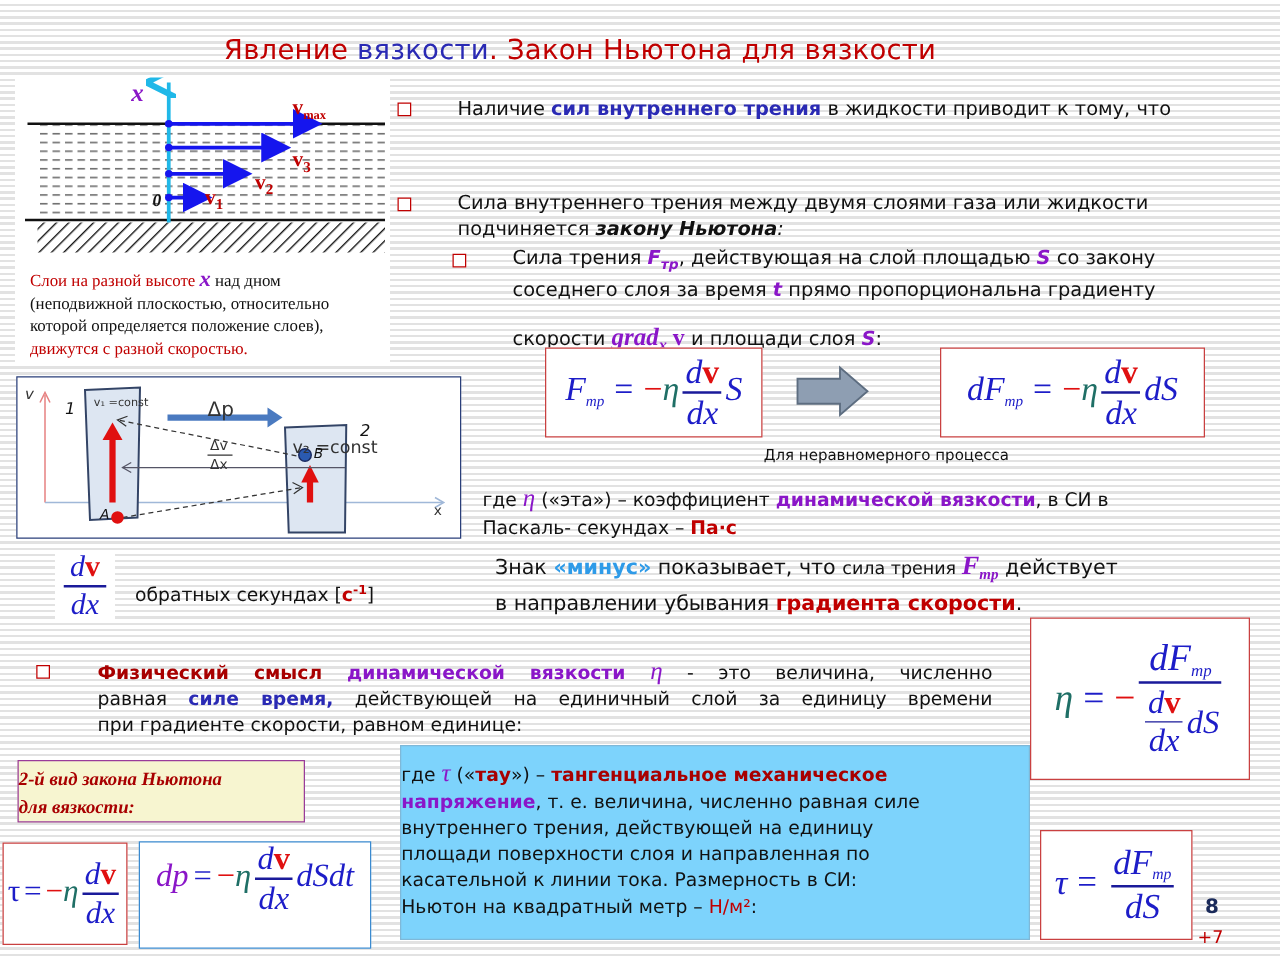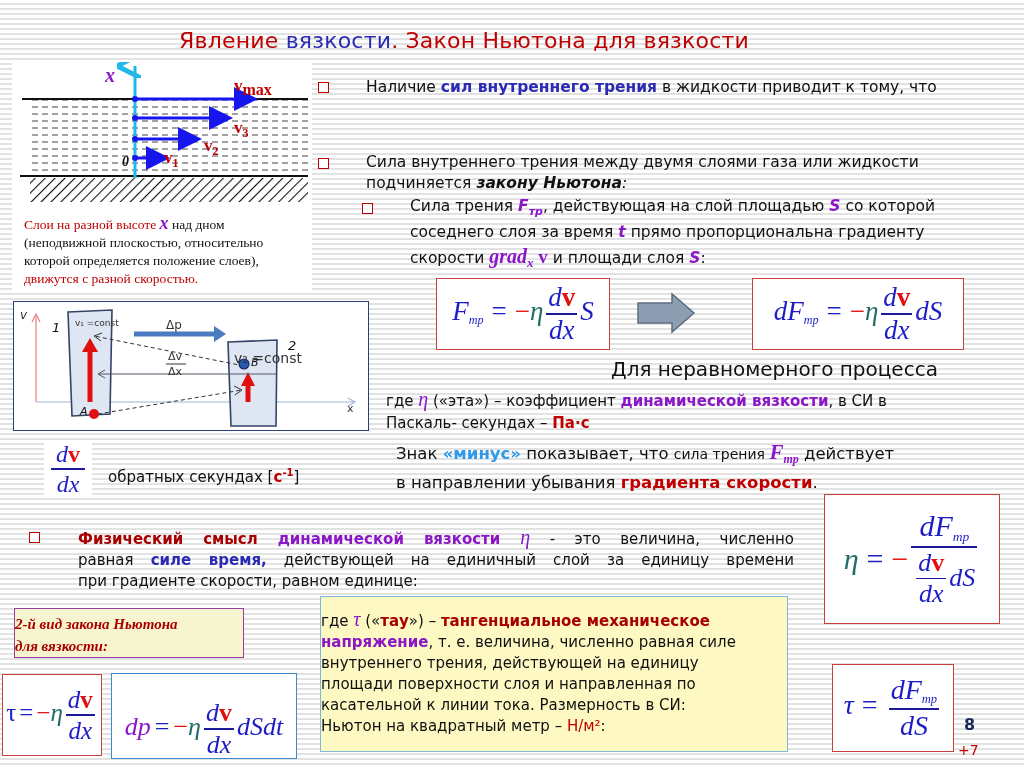--- a/index.html
+++ b/index.html
@@ -66,21 +66,21 @@
     <line x1="123" y1="56" x2="215" y2="56" stroke="#1515ee" stroke-width="3" marker-end="url(#arrB)"></line>
     <line x1="123" y1="77" x2="184" y2="77" stroke="#1515ee" stroke-width="3" marker-end="url(#arrB)"></line>
     <line x1="123" y1="96" x2="152" y2="96" stroke="#1515ee" stroke-width="3" marker-end="url(#arrB)"></line>
     <circle cx="123" cy="37" r="3" fill="#1515ee"></circle>
       <circle cx="123" cy="56" r="3" fill="#1515ee"></circle>
     <circle cx="123" cy="77" r="3" fill="#1515ee"></circle>
       <circle cx="123" cy="96" r="3" fill="#1515ee"></circle>
   </svg>
   <span class="abs serif ital bold purple" style="left:93px;top:2px;font-size:20px;">x</span>
   <span class="abs serif ital bold" style="left:110px;top:92px;font-size:14px;">0</span>
-  <span class="abs serif bold red" style="left:222px;top:14px;font-size:17px;"><span>v</span><sub style="font-size:16px">max</sub></span>
+  <span class="abs serif bold red" style="left:222px;top:14px;font-size:17px;"><span>v</span><sub style="font-size:10px">max</sub></span>
   <span class="abs serif bold red" style="left:222px;top:56px;font-size:17px;"><span>v</span><sub style="font-size:12px">3</sub></span>
   <span class="abs serif bold red" style="left:192px;top:74px;font-size:17px;"><span>v</span><sub style="font-size:12px">2</sub></span>
   <span class="abs serif bold red" style="left:152px;top:86px;font-size:17px;"><span>v</span><sub style="font-size:12px">1</sub></span>
   <div class="abs serif center" style="left:12px;top:152px;width:282px;font-size:13.5px;line-height:18px;">
     <div><span class="red">Слои на разной высоте </span><span class="purple ital bold" style="font-size:18px">x</span><span> над дном</span></div>
     <div>(неподвижной плоскостью, относительно</div>
     <div>которой определяется положение слоев),</div>
     <div class="red">движутся с разной скоростью.</div>
   </div>
 </div>
@@ -91,23 +91,23 @@
 </div>
 
 <div class="bullet" style="left:318px;top:158px;"></div>
 <div class="abs txt" style="left:366px;top:152px;width:640px;line-height:21px;">
   <div>Сила внутреннего трения между двумя слоями газа или жидкости</div>
   <div><span>подчиняется </span><span class="bold ital">закону Ньютона</span><span class="ital">:</span></div>
 </div>
 
 <div class="bullet" style="left:362px;top:203px;"></div>
 <div class="abs txt" style="left:410px;top:196px;width:600px;line-height:21px;">
-  <div><span>Сила трения </span><span class="purple bold ital">F</span><sub class="purple bold ital" style="font-size:11px">тр</sub><span>, действующая на слой площадью  </span><span class="purple bold ital">S</span><span> со которой</span></div>
+  <div><span>Сила трения </span><span class="purple bold ital">F</span><sub class="purple bold ital" style="font-size:11px">тр</sub><span>, действующая на слой площадью  </span><span class="purple bold ital">S</span><span> со закону</span></div>
   <div><span>соседнего слоя за время </span><span class="purple bold ital">t</span><span> прямо пропорциональна градиенту</span></div>
-  <div style="margin-top:3px;"><span>скорости  </span><span class="serif purple bold ital" style="font-size:20px">grad</span><sub class="serif purple bold ital" style="font-size:13px">x</sub><span class="serif purple bold" style="font-size:19px"> v</span><span> и площади слоя </span><span class="purple bold ital">S</span><span>:</span></div>
+  <div style="margin-top:17px;"><span>скорости  </span><span class="serif purple bold ital" style="font-size:20px">grad</span><sub class="serif purple bold ital" style="font-size:13px">x</sub><span class="serif purple bold" style="font-size:19px"> v</span><span> и площади слоя </span><span class="purple bold ital">S</span><span>:</span></div>
 </div>
 
 <div class="abs" style="left:13px;top:301px;width:354px;height:128px;background:#fff;border:1.5px solid #2a3f7a;">
   <svg width="354" height="128">
     <defs>
       <marker id="aR" markerWidth="8" markerHeight="8" refX="4" refY="2" orient="auto">
           <path d="M0,8 L4,0 L8,8 z" fill="#e01010"></path>
         </marker>
     </defs>
     <line x1="22" y1="100" x2="22" y2="14" stroke="#e68080" stroke-width="1.2"></line>
@@ -131,21 +131,21 @@
     <circle cx="80" cy="112" r="5" fill="#e01010"></circle>
     <circle cx="230" cy="62" r="5" fill="#2a5ab0" stroke="#1a2a60" stroke-width="1.2"></circle>
     <line x1="152" y1="62" x2="172" y2="62" stroke="#333" stroke-width="1"></line>
   </svg>
   <span class="abs ital" style="left:6px;top:6px;font-size:12px;color:#333">v</span>
   <span class="abs" style="left:333px;top:100px;font-size:11px;color:#333">x</span>
   <span class="abs ital" style="left:38px;top:18px;font-size:13px;">1</span>
   <span class="abs ital" style="left:274px;top:36px;font-size:13px;">2</span>
   <span class="abs" style="left:61px;top:16px;font-size:9px;color:#333">v₁ =const</span>
   <span class="abs" style="left:220px;top:48px;font-size:14px;color:#333">v₂ =const</span>
-  <span class="abs" style="left:152px;top:16px;font-size:12px;color:#333">Δp</span>
+  <span class="abs" style="left:152px;top:16px;font-size:16px;color:#333">Δp</span>
   <span class="abs" style="left:154px;top:48px;font-size:11px;color:#333">Δv</span>
   <span class="abs" style="left:154px;top:63px;font-size:11px;color:#333">Δx</span>
   <span class="abs ital" style="left:66px;top:103px;font-size:11px;">A</span>
   <span class="abs ital" style="left:237px;top:54px;font-size:11px;">B</span>
 </div>
 
 <div class="fbox" style="left:436px;top:278px;width:172px;height:70px;">
   <span class="fml" style="font-size:27px;"><span>F</span><sub>тр</sub><span class="eq">=</span><span class="neg">−</span><span class="eta">η</span><span class="frac">
         <span class="num"><span>d</span><span class="v">v</span></span>
         <span class="bar"></span>
@@ -158,21 +158,21 @@
 </svg>
 
 <div class="fbox" style="left:752px;top:278px;width:210px;height:70px;">
   <span class="fml" style="font-size:27px;"><span>dF</span><sub>тр</sub><span class="eq">=</span><span class="neg">−</span><span class="eta">η</span><span class="frac">
         <span class="num"><span>d</span><span class="v">v</span></span>
         <span class="bar"></span>
         <span class="den">dx</span>
       </span><span>dS</span></span>
 </div>
 
-<div class="abs" style="left:611px;top:357px;font-size:20px;">Для неравномерного процесса</div>
+<div class="abs" style="left:611px;top:357px;font-size:12px;">Для неравномерного процесса</div>
 
 <div class="abs center" style="left:386px;top:388px;width:604px;font-size:15px;line-height:22px;">
   <div><span>где  </span><span class="serif ital purple" style="font-size:20px">η</span><span> («эта») – коэффициент </span><span class="purple bold">динамической вязкости</span><span>, в СИ в</span></div>
   <div><span>Паскаль- секундах – </span><span class="red bold">Па·с</span></div>
 </div>
 
 <div class="abs center" style="left:396px;top:440px;width:594px;font-size:16.5px;line-height:24px;">
   <div><span>Знак </span><span class="sky bold">«минус»</span><span> показывает, что </span><span style="font-size:14px">сила трения </span><span class="serif purple bold ital" style="font-size:21px">F</span><sub class="serif purple bold ital" style="font-size:12px">тр</sub><span> действует</span></div>
   <div><span>в направлении убывания </span><span class="red bold">градиента скорости</span><span>.</span></div>
 </div>
@@ -221,29 +221,29 @@
 </div>
 
 <div class="fbox" style="left:2px;top:674px;width:98px;height:80px;">
   <span class="fml" style="font-size:25px;"><span style="font-style:normal">τ</span><span class="eq" style="margin:0 3px">=</span><span class="neg">−</span><span class="eta">η</span><span class="frac">
         <span class="num"><span>d</span><span class="v">v</span></span>
         <span class="bar"></span>
         <span class="den">dx</span>
       </span></span>
 </div>
 
-<div class="abs" style="left:111px;top:673px;width:184px;height:84px;background:#fff;border:1.5px solid #3a8ad0;display:flex;align-items:flex-end;justify-content:center;">
+<div class="abs" style="left:111px;top:673px;width:184px;height:84px;background:#fff;border:1.5px solid #3a8ad0;display:flex;align-items:flex-start;justify-content:center;">
   <span class="fml" style="font-size:26px;"><span style="color:#8a16c8">dp</span><span class="eq" style="margin:0 4px">=</span><span class="neg">−</span><span class="eta">η</span><span class="frac">
         <span class="num"><span>d</span><span class="v">v</span></span>
         <span class="bar"></span>
         <span class="den">dx</span>
       </span><span>dSdt</span></span>
 </div>
 
-<div class="abs center" style="left:320px;top:596px;width:468px;height:156px;background:#fef9c3;border:1.5px solid #7fb8d8;box-sizing:border-box;padding-top:12px;font-size:15px;line-height:21px;">
+<div class="abs center" style="left:320px;top:596px;width:504px;height:156px;background:#7dd3fc;border:1.5px solid #7fb8d8;box-sizing:border-box;padding-top:12px;font-size:15px;line-height:21px;">
   <div><span>где  </span><span class="serif ital purple" style="font-size:20px">τ</span><span> («</span><span class="darkred bold">тау</span><span>») – </span><span class="darkred bold">тангенциальное механическое</span></div>
   <div><span class="purple bold">напряжение</span><span>, т. е. величина, численно равная силе</span></div>
   <div>внутреннего трения, действующей на единицу</div>
   <div>площади поверхности слоя и направленная по</div>
   <div>касательной к линии тока. Размерность в СИ:</div>
   <div><span>Ньютон на квадратный метр – </span><span class="red">Н/м²</span><span>:</span></div>
 </div>
 
 <div class="fbox" style="left:832px;top:664px;width:120px;height:86px;">
   <span class="fml" style="font-size:28px;"><span>τ</span><span class="eq">=</span><span class="frac">

